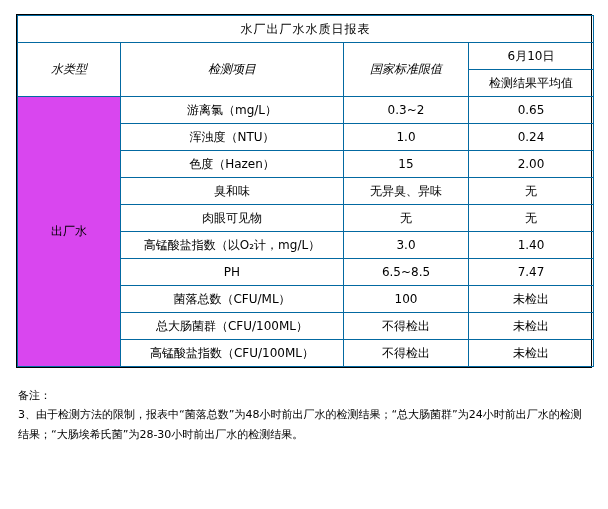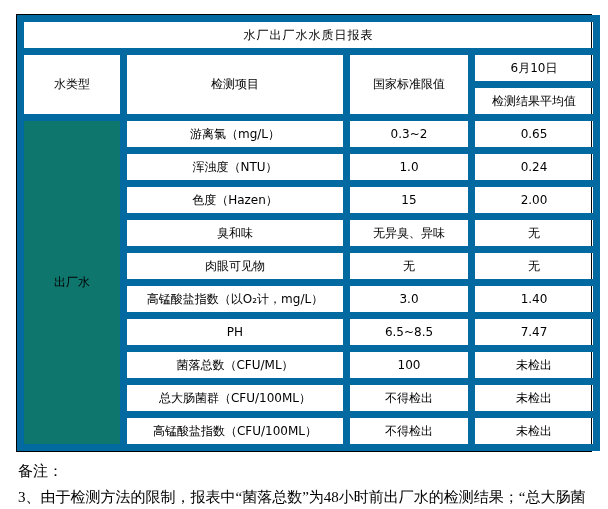--- a/index.html
+++ b/index.html
@@ -25,68 +25,68 @@
     border: 1px solid #000;
     width: 576px;
     box-sizing: border-box;
   }
   table.report {
     border-collapse: collapse;
     width: 100%;
     table-layout: fixed;
   }
   table.report td, table.report th {
-    border: 7px solid #0369a1;
+    border: 1px solid #0369a1;
     padding: 0;
     font-weight: normal;
     font-size: 12px;
     text-align: center;
     vertical-align: middle;
     height: 26px;
   }
   .title-cell {
     font-size: 17px;
     font-weight: bold;
     letter-spacing: 1px;
     height: 34px;
   }
   .hdr {
     font-size: 13px;
+    font-style: italic;
   }
   .date-hdr {
     font-size: 15px;
     font-weight: bold;
     height: 30px;
   }
   .date-sub {
     font-size: 12px;
     height: 28px;
   }
   .cat-cell {
-    background: #0f766e;
+    background: #d946ef;
     font-size: 13px;
   }
   .item-cell {
     text-align: left;
     padding-left: 8px;
     font-size: 12px;
     margin-left: 44px;
   }
   .note-wrap {
-    margin-top: 6px;
-    font-size: 15px;
+    margin-top: 18px;
+    font-size: 11px;
     line-height: 1.75;
     padding: 0 2px;
   }
   .note-line {
     white-space: nowrap;
   }
   .note-line.wrap2 {
     white-space: normal;
-    font-family: Liberation Serif, serif;
   }
 </style>
 </head>
 <body>
 
 <div id="page">
   <div class="sheet">
     <table class="report">
       <colgroup>
         <col style="width:103px">

